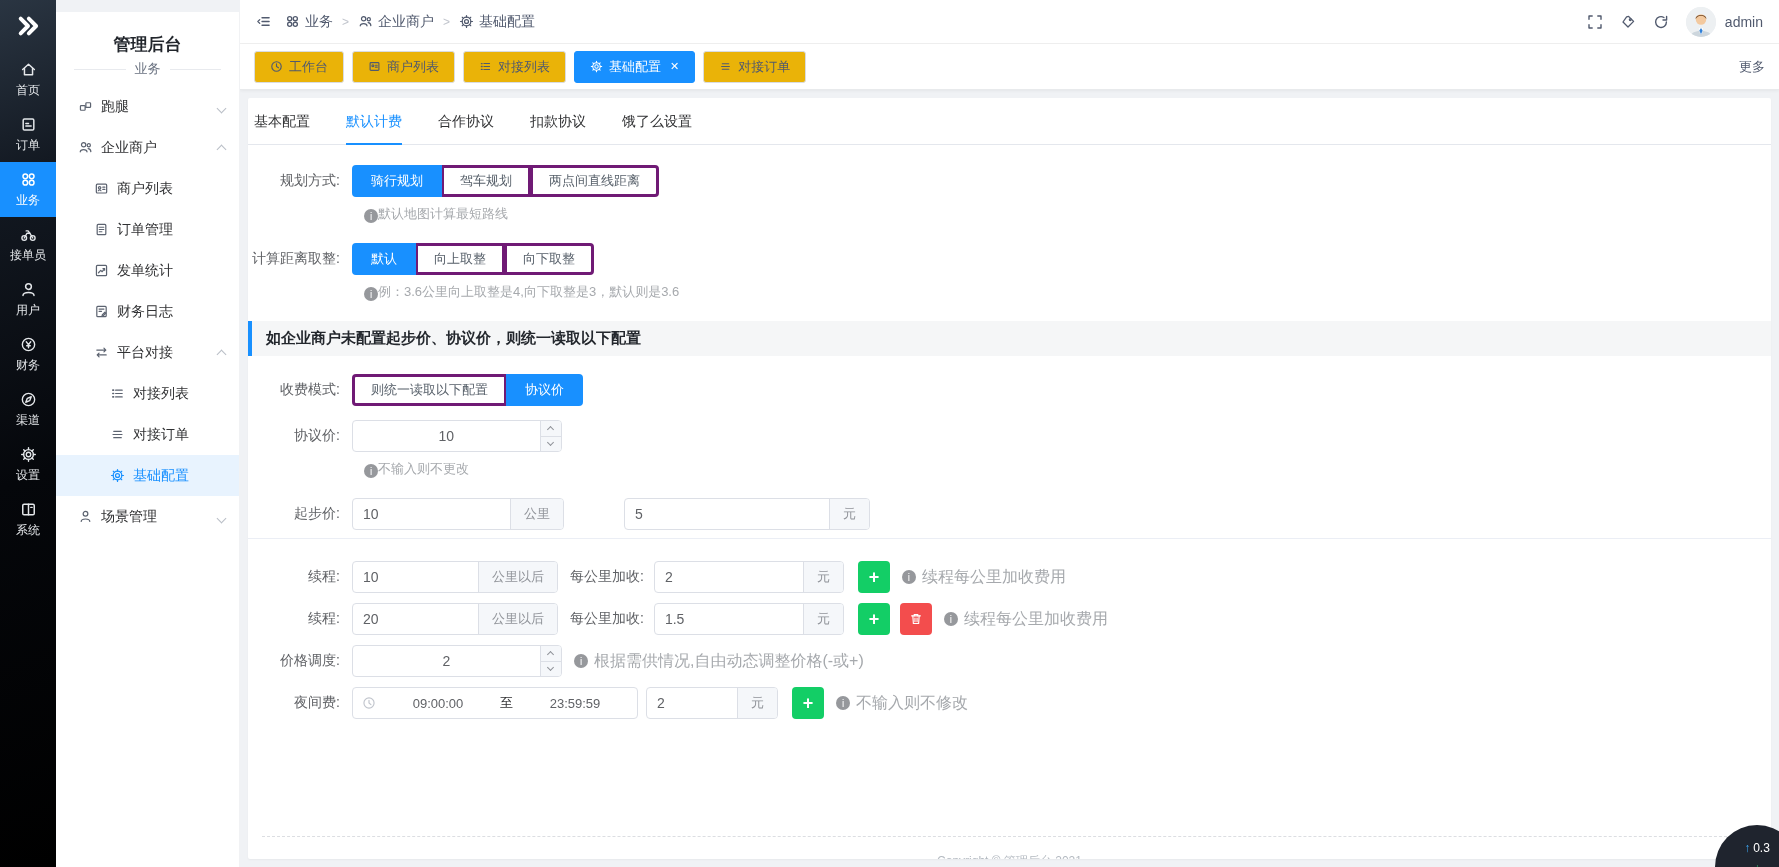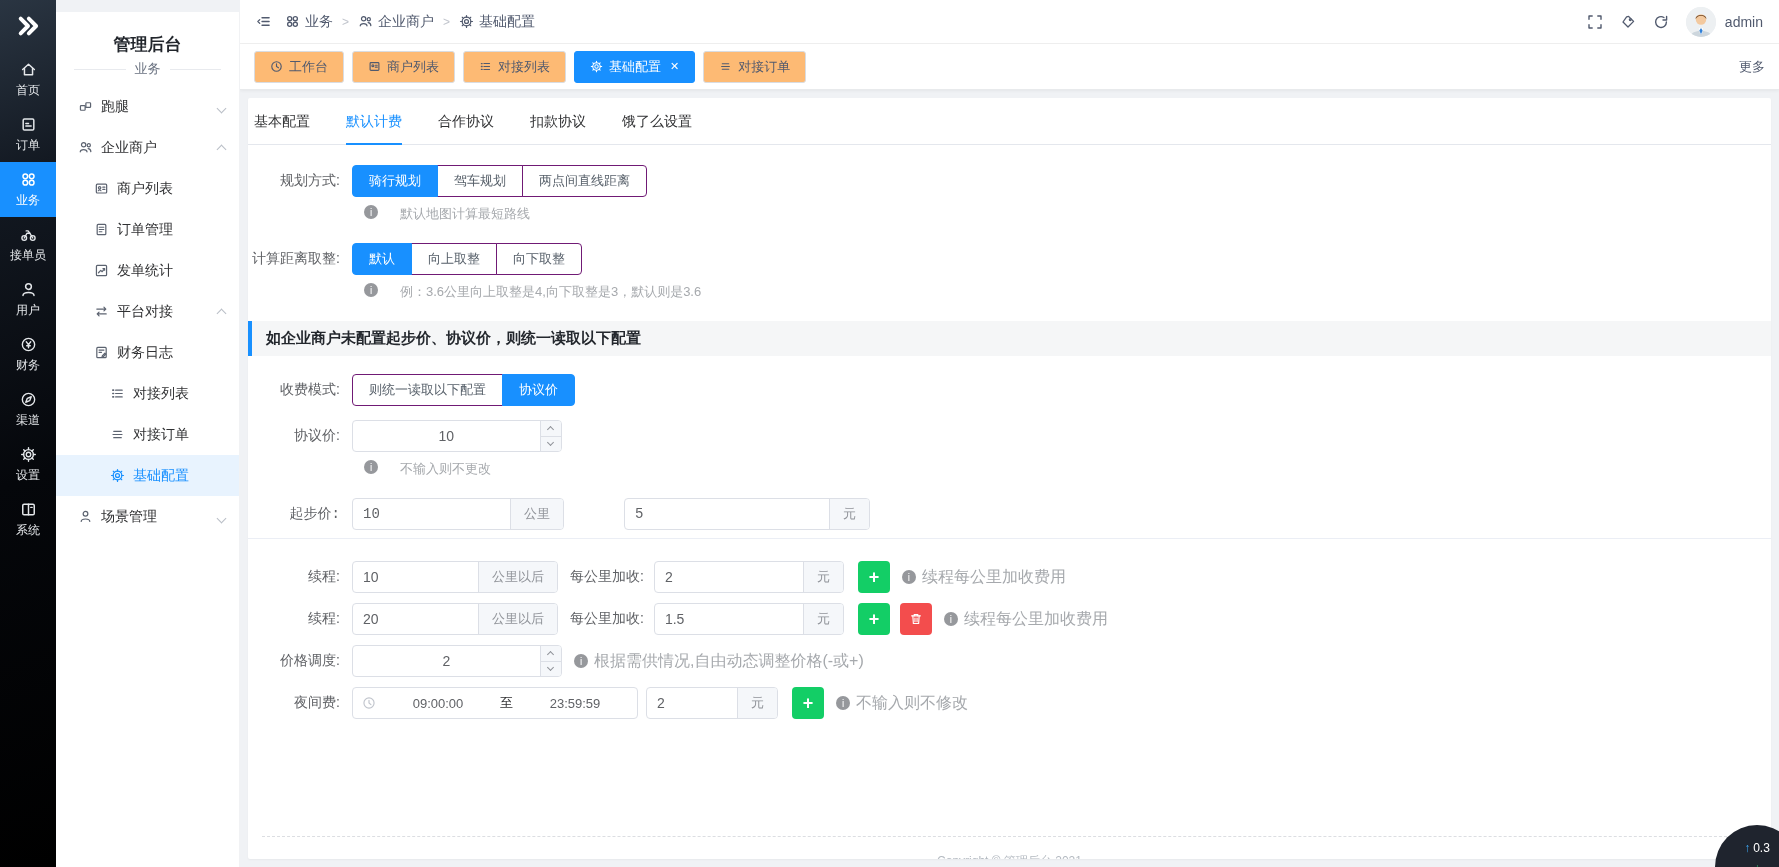--- a/index.html
+++ b/index.html
@@ -45,45 +45,45 @@
   .crumb-sep{ color:#c0c4cc; font-size:12px; }
   .crumb-sep::before{ content:">"; }
   .top-actions{ margin-left:auto; display:flex; align-items:center; gap:17px; color:#515a6e; }
   .top-actions .icon{ cursor:pointer; } .top-actions .icon svg{ width:16px; height:16px; }
   .avatar{ width:30px; height:30px; border-radius:50%; overflow:hidden; background:#e9edf1; cursor:pointer; }
   .username{ margin-left:-8px; cursor:pointer; }
 
   .tabbar{ height:46px; background:#fff; display:flex; align-items:center; padding:0 14px;
            border-bottom:1px solid #e8eaec; box-shadow:0 1px 3px rgba(0,0,0,.05); position:relative; z-index:5;}
   .ttab{ height:32px; display:inline-flex; align-items:center; gap:6px; padding:0 15px; margin-right:8px;
-         border:1px solid #d9dce1; border-radius:3px; background:#fdba74; color:#515a6e; font-size:13px; cursor:pointer; }
+         border:1px solid #d9dce1; border-radius:3px; background:#eab308; color:#515a6e; font-size:13px; cursor:pointer; }
   .ttab .icon svg{ width:13px; height:13px; }
   .ttab.active{ background:#1890ff; border-color:#1890ff; color:#fff; }
   .ttab .tclose{ margin-left:3px; font-size:11px; cursor:pointer; }
   .more-btn{ margin-left:auto; font-size:13px; color:#515a6e; cursor:pointer;text-align:center; }
 
   .content{ height:calc(100% - 90px); padding:8px; }
   .card{ height:100%; background:#fff; border-radius:2px; position:relative; overflow:hidden; box-shadow:0 1px 2px rgba(0,0,0,.04); }
 
   .ctabs{ display:flex; padding:0 6px; border-bottom:1px solid #e4e7ed; }
   .ctab{ padding:15px 0 13px; margin-right:36px; font-size:14px; color:#303133; cursor:pointer; position:relative; }
   .ctab.active{ color:#1890ff; }
   .ctab.active::after{ content:""; position:absolute; left:0; right:0; bottom:-1px; height:2px; background:#1890ff; }
 
   .form{ padding-top:20px; }
   .frow{ display:flex; align-items:center; margin-bottom:8px; }
   .flabel{ width:104px; flex-shrink:0; text-align:right; padding-right:12px; color:#606266; white-space:nowrap; }
-  .fhint{ display:flex; align-items:flex-start; gap:22px; color:#a6a9ad; font-size:13px; margin:4px 0 20px 116px; }
+  .fhint{ display:flex; align-items:flex-end; gap:0; color:#a6a9ad; font-size:13px; margin:4px 0 20px 116px; }
   .fhint-inline{ display:flex; align-items:center; gap:6px; color:#a6a9ad; font-size:16px; margin-left:12px; }
   .iinfo{ width:14px; height:14px; flex-shrink:0; border-radius:50%; background:#96989c; color:#fff; font-size:10px;
           display:inline-flex; align-items:center; justify-content:center; font-style:normal; }
   .iinfo::before{ content:"i"; }
 
   .btn-group{ display:inline-flex; }
-  .gbtn{ height:32px; padding:0 16px; display:flex; align-items:center; border:1px solid #701a75; background:#fff;
+  .gbtn{ height:32px; padding:0 16px; display:flex; align-items:center; border:3px solid #701a75; background:#fff;
          color:#57606a; font-size:13px; cursor:pointer; margin-left:-1px; white-space:nowrap; }
   .gbtn:first-child{ border-radius:4px 0 0 4px; margin-left:0; }
   .gbtn:last-child{ border-radius:0 4px 4px 0; }
   .gbtn.active{ background:#1890ff; border-color:#1890ff; color:#fff; position:relative; z-index:1; }
 
   .band{ margin:16px 0 18px; background:#f5f6f7; border-left:4px solid #1890ff; padding:8px 14px;
          font-weight:bold; font-size:15px; color:#23272d; }
 
   .inp{ height:32px; border:1px solid #dcdfe6; border-radius:4px; display:flex; align-items:stretch; background:#fff; overflow:hidden; }
   .inp input{ border:0; outline:0; padding:0 10px; font-size:14px; color:#606266; width:100%; background:transparent; font-family:inherit; }
@@ -281,36 +281,36 @@
           <rect x="2.6" y="2.6" width="10.8" height="10.8" rx="1"></rect>
           <path d="M4.8 10.4 L7.2 7.9 L8.7 9.3 L11.2 6.2"></path>
           <path d="M9.6 6 H11.3 V7.7"></path>
         </svg>
       </span>
     <span>发单统计</span>
   </div>
   <div class="sb-item lv2">
     <span class="icon sicon">
         <svg viewBox="0 0 16 16" fill="none" stroke="currentColor" stroke-width="1.3" stroke-linecap="round" stroke-linejoin="round">
-          <path d="M3 5.4 H12.4 M10.6 3.4 L12.6 5.4 L10.6 7.4"></path>
-          <path d="M13 10.6 H3.6 M5.4 8.6 L3.4 10.6 L5.4 12.6"></path>
-        </svg>
-      </span>
-    <span>平台对接</span>
-    <span class="sb-chev"><i class="chev up"></i></span>
-  </div>
-  <div class="sb-item lv2">
-    <span class="icon sicon">
-        <svg viewBox="0 0 16 16" fill="none" stroke="currentColor" stroke-width="1.3" stroke-linecap="round" stroke-linejoin="round">
           <rect x="3" y="2.6" width="10" height="10.8" rx="1"></rect>
           <path d="M5.4 5.4 H10.6 M5.4 7.8 H8"></path>
           <path d="M8.8 11.6 L11.6 8.8 L12.6 9.8 L9.8 12.6 L8.6 12.8 Z"></path>
         </svg>
       </span>
     <span>财务日志</span>
+  </div>
+  <div class="sb-item lv2">
+    <span class="icon sicon">
+        <svg viewBox="0 0 16 16" fill="none" stroke="currentColor" stroke-width="1.3" stroke-linecap="round" stroke-linejoin="round">
+          <path d="M3 5.4 H12.4 M10.6 3.4 L12.6 5.4 L10.6 7.4"></path>
+          <path d="M13 10.6 H3.6 M5.4 8.6 L3.4 10.6 L5.4 12.6"></path>
+        </svg>
+      </span>
+    <span>平台对接</span>
+    <span class="sb-chev"><i class="chev up"></i></span>
   </div>
   <div class="sb-item lv3">
     <span class="icon sicon">
         <svg viewBox="0 0 16 16" fill="none" stroke="currentColor" stroke-width="1.3" stroke-linecap="round">
           <path d="M6 4.4 H13 M6 8 H13 M6 11.6 H13"></path>
           <path d="M3 4.4 H3.8 M3 8 H3.8 M3 11.6 H3.8" stroke-width="1.7"></path>
         </svg>
       </span>
     <span>对接列表</span>
   </div>
@@ -536,21 +536,21 @@
                   <i class="chev sm down"></i>
                 </span>
             </span>
           </span>
         </div>
         <div class="fhint">
           <i class="iinfo"></i>
           <span>不输入则不更改</span>
         </div>
 
-        <div class="frow" style="font-family:Liberation Mono, monospace;">
+        <div class="frow" style="">
           <span class="flabel">起步价:</span>
           <span class="inp" style="width:212px;">
             <input value="10" style="">
             <span class="suffix">公里</span>
           </span>
           <span class="inp" style="width:246px; margin-left:60px;">
             <input value="5" style="">
             <span class="suffix">元</span>
           </span>
         </div>

